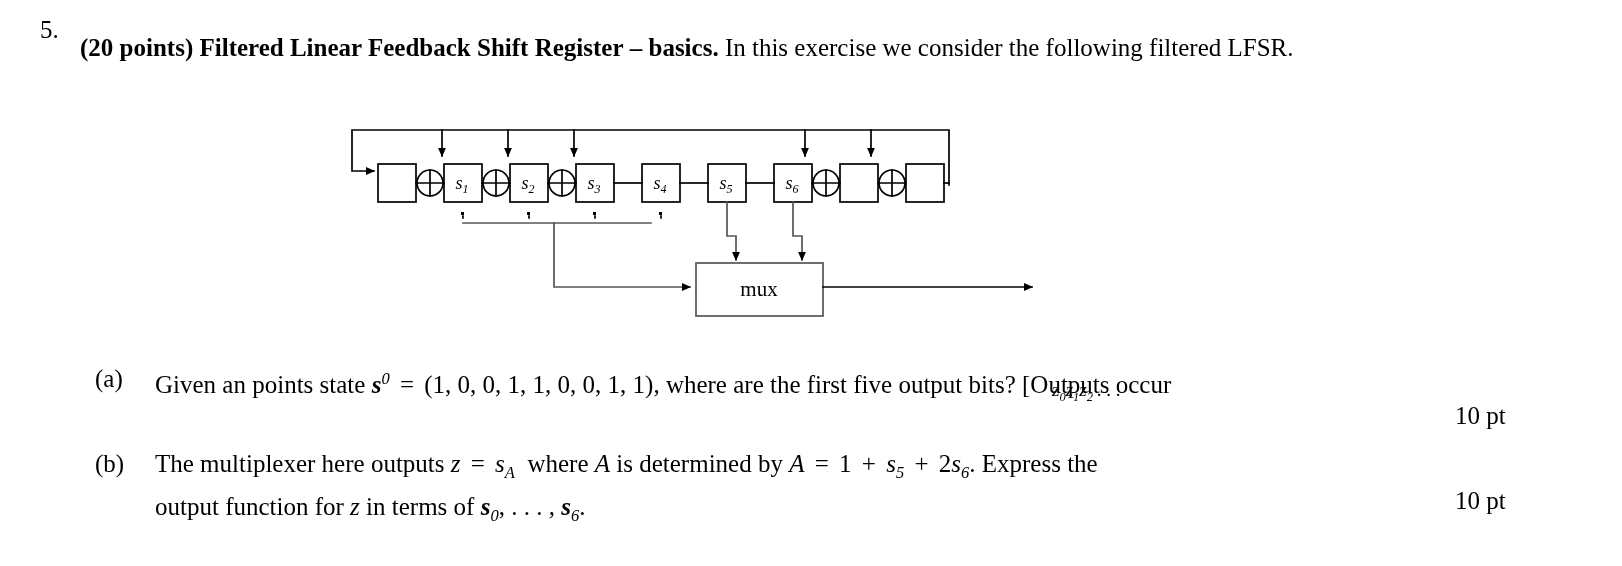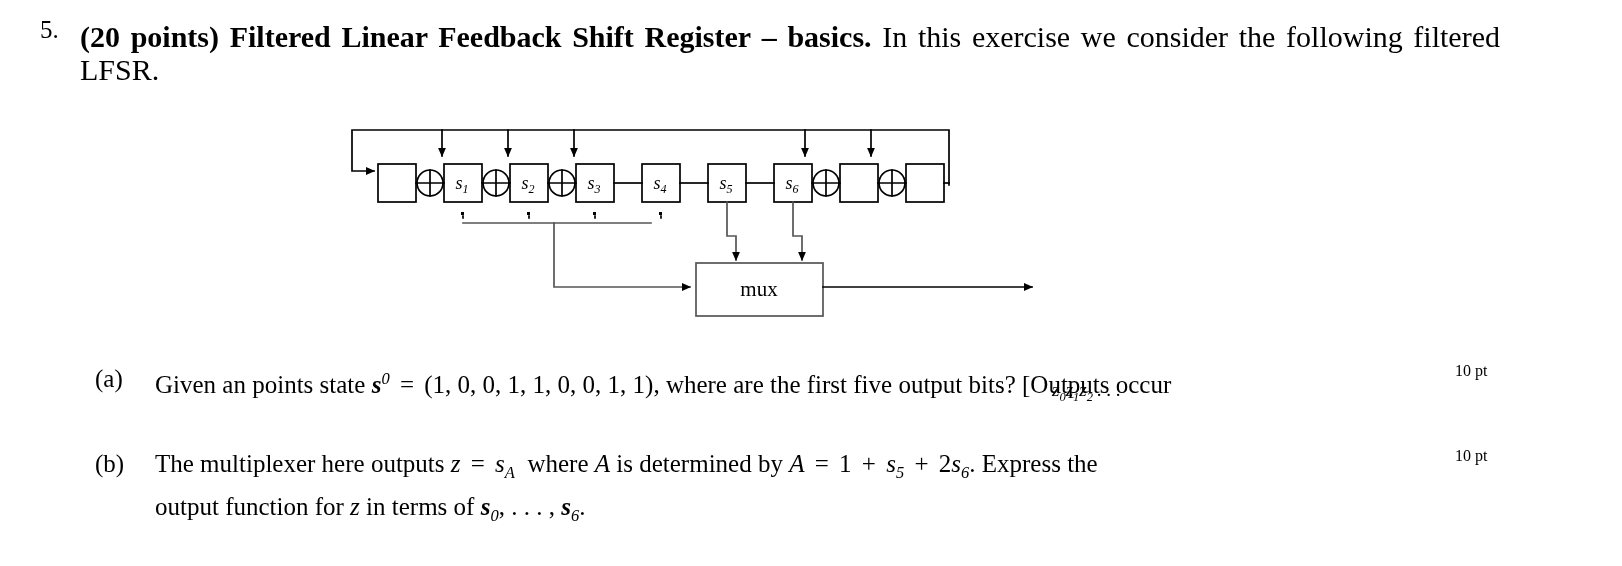--- a/index.html
+++ b/index.html
@@ -3,30 +3,30 @@
 <meta charset="utf-8">
 <style>
   html,body{margin:0;padding:0;background:#fff;}
   body{width:1622px;height:566px;position:relative;
        font-family:"Liberation Serif","DejaVu Serif",serif;color:#000;}
   .page{position:absolute;inset:0;}
 
   
   .prob{position:absolute;left:40px;top:16px;width:1460px;}
   .prob-num{position:absolute;left:0;top:0;font-size:25px;}
-  .prob-body{position:absolute;left:40px;top:4px;width:1420px;font-size:30px;line-height:33px;
+  .prob-body{position:absolute;left:40px;top:15px;width:1420px;font-size:25px;line-height:33px;
              text-align:justify;}
   b.bold{font-weight:bold;}
   .mdash{font-weight:bold;}
 
   
   .part{position:absolute;font-size:25px;line-height:34px;}
   .part-lab{position:absolute;width:60px;text-align:left;}
   .part-txt{position:absolute;left:60px;width:1300px;text-align:justify;}
-  .pts{position:absolute;left:1455px;font-size:16px;}
+  .pts{position:absolute;left:1455px;font-size:25px;margin-top:40px;}
 
   
   i.v{font-family:"Liberation Serif","DejaVu Serif",serif;font-style:italic;}
   i.bv{font-style:italic;font-weight:bold;}
   sub,sup{font-size:0.66em;font-style:italic;}
   sup{vertical-align:super;}
   sub{vertical-align:sub;}
   .op{padding:0 .16em;}
 
   

